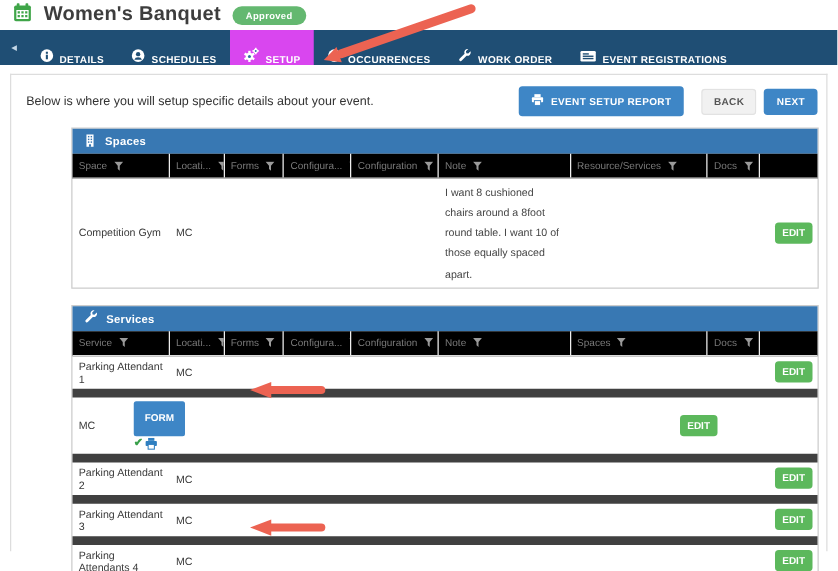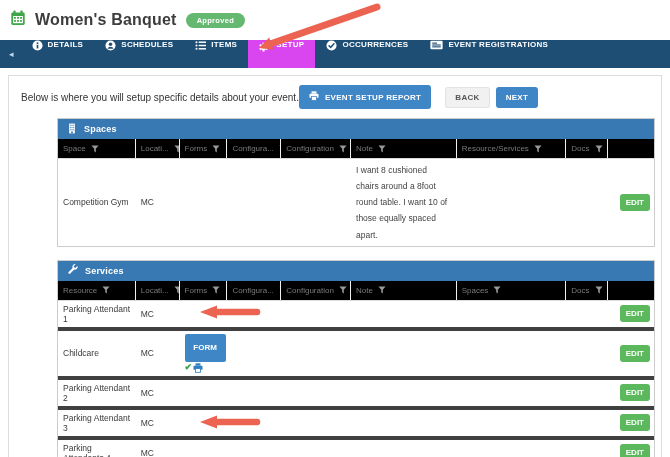--- a/index.html
+++ b/index.html
@@ -2,47 +2,47 @@
 <html><head>
 <meta charset="utf-8">
 <style>
   * { box-sizing: border-box; margin: 0; padding: 0; }
   html,body { width:670px; height:457px; }
   body {
     font-family:"Liberation Sans", sans-serif;
     background:#fff; color:#333; position:relative; overflow:hidden;
   }
   
-  .top { height:40px; display:flex; align-items:center; gap:9px; padding:0 10px; background:#fff; }
+  .top { height:24px; display:flex; align-items:center; gap:9px; padding:0 10px; background:#fff; }
   .page-title { font-size:16px; font-weight:700; color:#3d3d3d; letter-spacing:.2px; }
   .badge { background:#64b870; color:#fff; font-size:7.5px; font-weight:700; padding:3px 11px; border-radius:9px; letter-spacing:.3px; }
   
   .nav { height:28px; background:#1f4e74; display:flex; align-items:stretch; padding:0 2px; }
   .chev { color:#c3d6e6; font-size:9px; display:flex; align-items:center; padding:0 7px; cursor:pointer; }
-  .tab { display:flex; align-items:flex-start; gap:5px; padding:0 11px; color:#fff; font-size:8px; font-weight:700; letter-spacing:.3px; cursor:pointer; white-space:nowrap; }
+  .tab { display:flex; align-items:flex-end; gap:5px; padding:0 11px; color:#fff; font-size:8px; font-weight:700; letter-spacing:.3px; cursor:pointer; white-space:nowrap; }
   .tab.active { background:#d946ef; }
   .tab svg { flex:0 0 auto; }
   
   .content { margin:7px 8px 0; border:1px solid #ddd; border-bottom:none; height:382px; background:#fff; }
-  .introrow { display:flex; align-items:center; justify-content:flex-start; padding:9px 7px 9px 12px; }
+  .introrow { display:flex; align-items:center; justify-content:space-between; padding:9px 7px 9px 12px; }
   .intro { font-size:10px; color:#333; }
   .actions { display:flex; align-items:center; }
   .btn { border:none; border-radius:3px; font-family:inherit; font-size:8px; font-weight:700; letter-spacing:.3px; display:inline-flex; align-items:center; gap:6px; padding:6px 10px; cursor:pointer; }
   .btn-blue { background:#3e86c6; color:#fff; }
   .btn-gray { background:#f1f1f1; color:#555; box-shadow:inset 0 0 0 1px #e2e2e2; }
   .gap14 { width:14px; } .gap6 { width:6px; }
   
   .panelwrap { padding:0 6px 0 48px; }
   .panel { border:1px solid #ccc; margin-bottom:13px; background:#fff; }
   .phead { background:#3878b3; color:#fff; height:20px; display:flex; align-items:center; gap:7px; padding:0 9px; font-size:9px; font-weight:700; letter-spacing:.2px; }
   .thead { display:flex; border-bottom:1px solid #dcdcdc; background:#000000; }
   .th { display:flex; align-items:center; gap:5px; padding:5px; font-size:8px; color:#7a7a7a; border-right:1px solid #efefef; overflow:hidden; white-space:nowrap; }
   .th:last-child { border-right:none; }
   .funnel { cursor:pointer; display:inline-flex; }
-  .trow { display:flex; align-items:center; border-bottom:4px solid #404040; font-size:8.5px; color:#3a3a3a; min-height:22px; }
+  .trow { display:flex; align-items:center; border-bottom:7px solid #404040; font-size:8.5px; color:#3a3a3a; min-height:22px; }
   .trow:last-child { border-bottom:none; }
   .td { padding:3px 5px; overflow:hidden; }
   .w1{width:78px;} .w2{width:44px;} .w3{width:48px;} .w4{width:54px;} .w5{width:70px;}
   .w6{width:106px;} .w7{width:110px;} .w8{width:42px;}
   .w9{width:46px; display:flex; justify-content:flex-end; padding-right:4px;}
   .row-tall { min-height:67px; }
   .row-form { min-height:44px; }
   .note { line-height:1.9; color:#444; }
   .edit-btn { background:#5cb85c; color:#fff; border:none; border-radius:3px; font-family:inherit; font-size:8px; font-weight:700; padding:4px 6px; cursor:pointer; }
   .form-btn { background:#3e86c6; color:#fff; border:none; border-radius:2px; font-family:inherit; font-size:8px; font-weight:700; width:41px; height:28px; cursor:pointer; display:block; }
@@ -97,33 +97,20 @@
     <span>
       <svg width="11" height="11" viewBox="0 0 12 12">
           <circle cx="6" cy="6" r="5.5" fill="#fff"></circle>
           <circle cx="6" cy="4.7" r="1.9" fill="#1f4e74"></circle>
           <path d="M2.7 9.6 a3.4 2.8 0 0 1 6.6 0 Z" fill="#1f4e74"></path>
         </svg>
     </span>
     <span>SCHEDULES</span>
   </div>
 
-  <div class="tab">
-    <span>
-      <svg width="11" height="11" viewBox="0 0 12 12" fill="#fff">
-          <circle cx="1.6" cy="2.4" r="1.1"></circle>
-          <rect x="4" y="1.6" width="8" height="1.6"></rect>
-          <circle cx="1.6" cy="6" r="1.1"></circle>
-          <rect x="4" y="5.2" width="8" height="1.6"></rect>
-          <circle cx="1.6" cy="9.6" r="1.1"></circle>
-          <rect x="4" y="8.8" width="8" height="1.6"></rect>
-        </svg>
-    </span>
-    <span>ITEMS</span>
-  </div>
 
   <div class="tab active">
     <span>
       <svg width="12" height="12" viewBox="0 0 14 14">
         <g fill="#fff">
           <g transform="translate(5.3,8.3)">
             <rect x="-1.1" y="-5.2" width="2.2" height="10.4"></rect>
             <rect x="-1.1" y="-5.2" width="2.2" height="10.4" transform="rotate(60)"></rect>
             <rect x="-1.1" y="-5.2" width="2.2" height="10.4" transform="rotate(120)"></rect>
             <circle r="3.4"></circle>
@@ -145,20 +132,28 @@
     <span>
       <svg width="11" height="11" viewBox="0 0 12 12">
           <circle cx="6" cy="6" r="5.5" fill="#fff"></circle>
           <path d="M3.3 6.2 L5.1 8 L8.7 4.2" stroke="#1f4e74" stroke-width="1.6" fill="none" stroke-linecap="round"></path>
         </svg>
     </span>
     <span>OCCURRENCES</span>
   </div>
 
 
+  <div class="tab">
+    <span>
+      <svg width="11" height="11" viewBox="0 0 14 14">
+          <path d="M7.2 5.1 L2.1 10.1 a1.45 1.45 0 0 0 2.05 2.05 L9.2 7.1 A3.5 3.5 0 0 0 13.3 2.5 L10.9 4.9 L9 4.5 L8.6 2.6 L11 0.2 A3.5 3.5 0 0 0 7.2 5.1 Z" fill="#fff"></path>
+        </svg>
+    </span>
+    <span>WORK ORDER</span>
+  </div>
 
   <div class="tab">
     <span>
       <svg width="13" height="10" viewBox="0 0 14 10">
           <rect x="0.4" y="0.4" width="13.2" height="9.2" rx="1.2" fill="#fff"></rect>
           <g fill="#1f4e74">
             <rect x="2.4" y="2.4" width="5.2" height="1.2"></rect>
             <rect x="2.4" y="4.4" width="9.2" height="1.2"></rect>
             <rect x="2.4" y="6.4" width="9.2" height="1.2"></rect>
           </g>
@@ -300,21 +295,21 @@
         <span>
           <svg width="11" height="11" viewBox="0 0 14 14">
               <path d="M7.2 5.1 L2.1 10.1 a1.45 1.45 0 0 0 2.05 2.05 L9.2 7.1 A3.5 3.5 0 0 0 13.3 2.5 L10.9 4.9 L9 4.5 L8.6 2.6 L11 0.2 A3.5 3.5 0 0 0 7.2 5.1 Z" fill="#fff"></path>
             </svg>
         </span>
         <span>Services</span>
       </div>
 
       <div class="thead">
         <div class="th w1">
-            <span>Resource</span>
+            <span>Service</span>
             <span class="funnel">
               <svg width="8" height="8" viewBox="0 0 10 10">
                 <path d="M0.6 0.6 H9.4 L6 4.6 V9.4 L4 7.8 V4.6 Z" fill="#9a9a9a"></path>
               </svg>
             </span>
           </div>
         <div class="th w2">
             <span>Locati...</span>
             <span class="funnel">
               <svg width="8" height="8" viewBox="0 0 10 10">
@@ -381,21 +376,20 @@
           <div class="td w5"></div>
           <div class="td w6"></div>
           <div class="td w7"></div>
           <div class="td w8"></div>
         <div class="td w9">
             <button class="edit-btn">EDIT</button>
           </div>
       </div>
 
       <div class="trow row-form">
-        <div class="td w1">Childcare</div>
         <div class="td w2">MC</div>
         <div class="td w3">
           <button class="form-btn">FORM</button>
           <span class="form-icons">
             <span class="checkglyph">✔</span>
             <span class="printlink">
               <svg width="10" height="10" viewBox="0 0 12 12">
                   <rect x="3" y="0.4" width="6" height="2.8" fill="#2f7fc0"></rect>
                   <rect x="0.6" y="3.4" width="10.8" height="4.8" rx="0.8" fill="#2f7fc0"></rect>
                   <rect x="3" y="6.6" width="6" height="4.6" fill="#fff" stroke="#2f7fc0" stroke-width="1"></rect>

